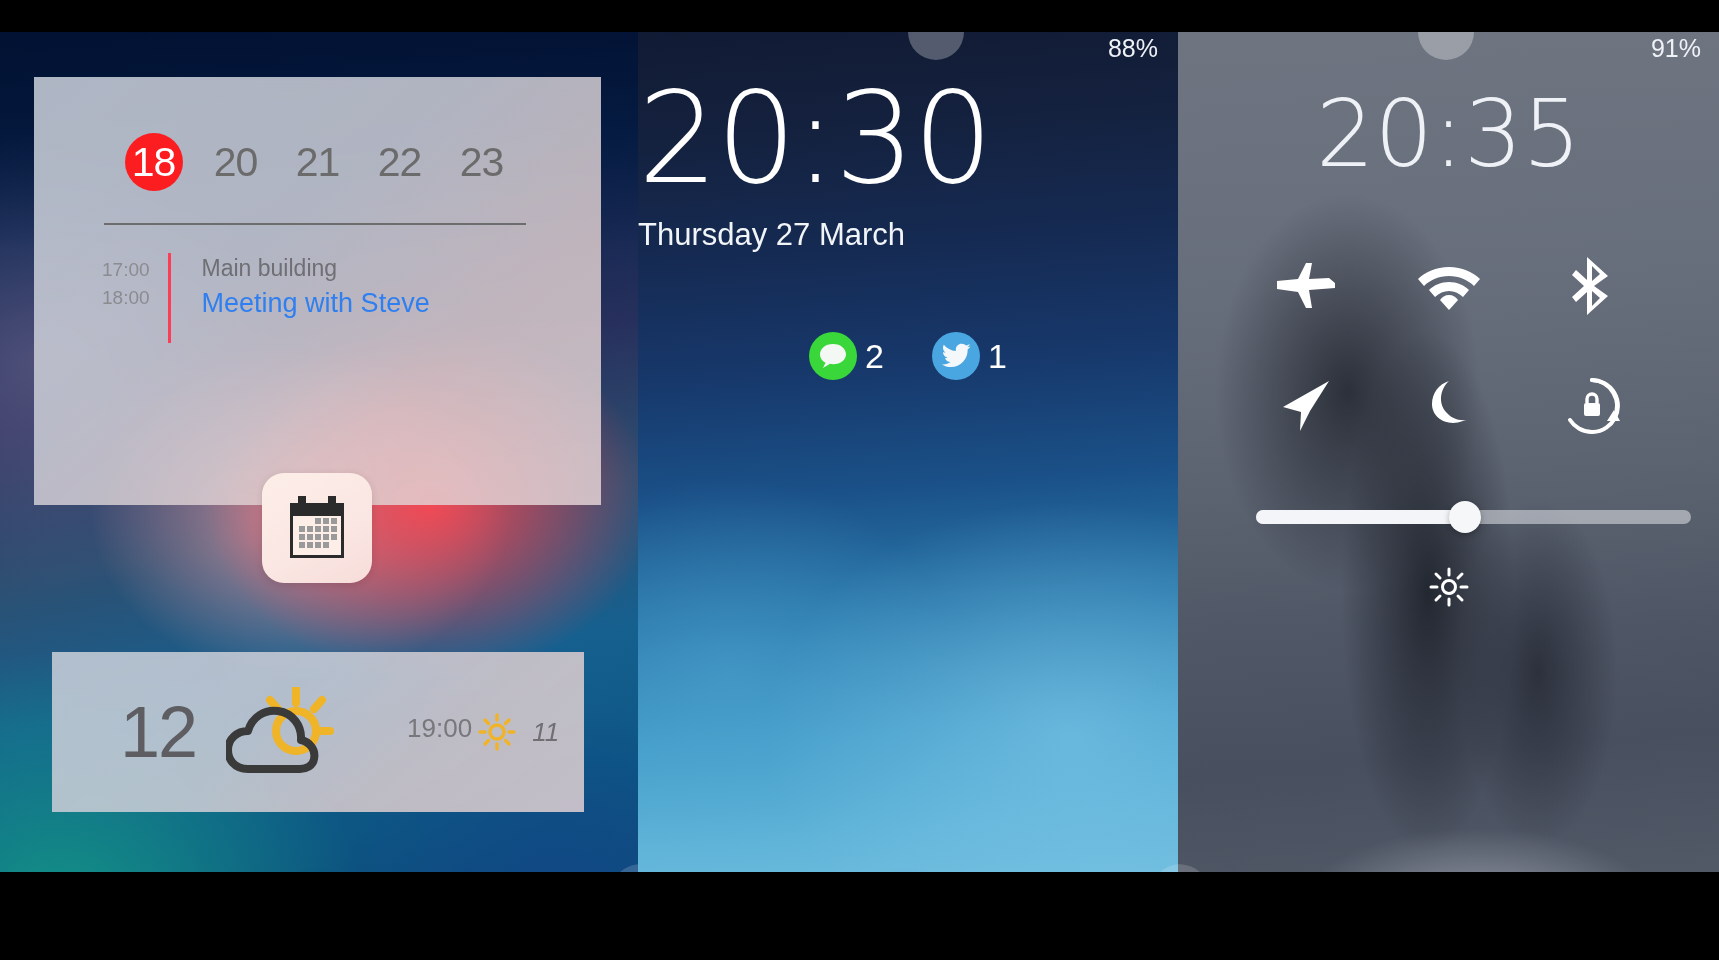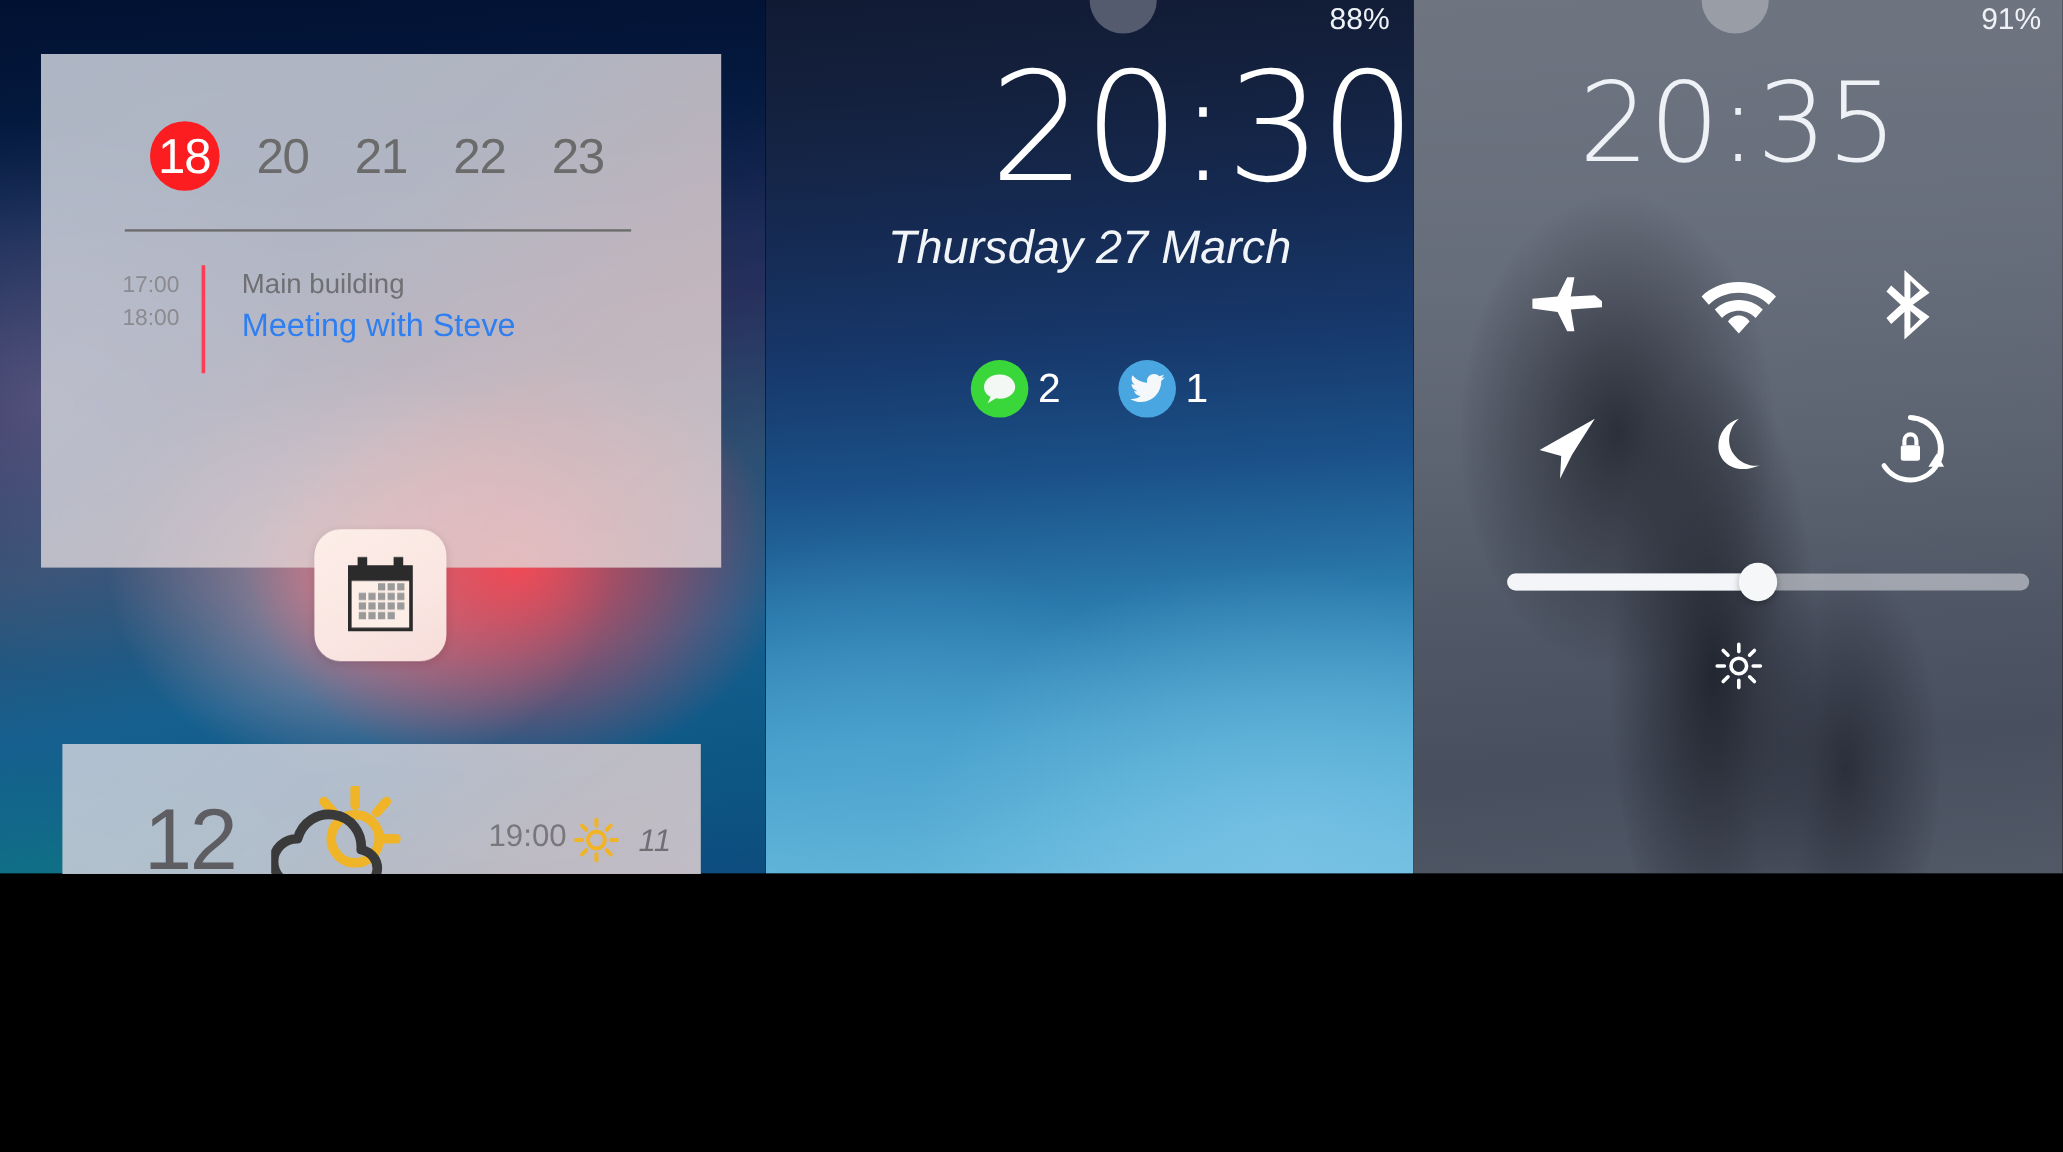--- a/index.html
+++ b/index.html
@@ -2,21 +2,21 @@
 <html><head>
 <meta charset="utf-8">
 <style>
   * { margin:0; padding:0; box-sizing:border-box; }
   html,body { width:1719px; height:960px; overflow:hidden; background:#000; }
   body { font-family:"Liberation Sans", sans-serif; }
 
   #stage { position:relative; width:1719px; height:960px; display:flex; }
 
   
-  .panel { position:relative; overflow:hidden; height:728px; }
+  .panel { position:relative; overflow:hidden; height:840px;margin-top:32px; }
   #panel1 { width:638px; }
   #panel1 .bg {
     position:absolute; inset:0;
     background:
       radial-gradient(ellipse 330px 260px at 430px 470px, rgba(255,70,80,.92) 0%, rgba(255,70,80,0) 68%),
       radial-gradient(ellipse 300px 240px at 300px 480px, rgba(255,170,175,.72) 0%, rgba(255,170,175,0) 70%),
       radial-gradient(ellipse 420px 360px at 60px 880px, rgba(20,150,135,.95) 0%, rgba(20,150,135,0) 72%),
       radial-gradient(ellipse 300px 300px at 560px 890px, rgba(18,70,135,.9) 0%, rgba(18,70,135,0) 75%),
       radial-gradient(ellipse 330px 320px at 40px 330px, rgba(120,110,150,.55) 0%, rgba(120,110,150,0) 72%),
       linear-gradient(170deg,#021a3e 0%, #07224c 22%, #27305c 42%, #2d4f72 58%, #16608f 74%, #0d5785 88%, #0c4e7c 100%);
@@ -85,27 +85,27 @@
   #panel2 .bg {
     position:absolute; inset:0;
     background:
       radial-gradient(ellipse 420px 320px at 430px 700px, rgba(130,200,235,.55) 0%, rgba(130,200,235,0) 72%),
       radial-gradient(ellipse 300px 260px at 90px 640px, rgba(80,165,210,.45) 0%, rgba(80,165,210,0) 75%),
       linear-gradient(176deg,#111a33 0%, #14213e 12%, #152a52 26%, #17386b 40%, #1a5188 54%, #2a79ab 68%, #46a0ca 82%, #5fb4d8 93%, #6dbcdd 100%);
   }
 
   #p2-battery { position:absolute; right:20px; top:2px; font-size:25px; color:#eef2f6; font-weight:300; }
   #p2-clock {
-    position:absolute; left:0; right:0; top:38px; text-align:right;
+    position:absolute; left:0; right:0; top:38px; text-align:left;
     font-size:126px; color:#fff; font-weight:100; letter-spacing:-2px;
     font-family:"DejaVu Sans", sans-serif; line-height:1.1;
   }
   #p2-date {
-    position:absolute; left:0; right:0; top:185px; text-align:center;
-    font-size:39px; color:#f2f5f8; font-weight:400;font-style:italic;
+    position:absolute; left:0; right:0; top:185px; 
+    font-size:31px; color:#f2f5f8; font-weight:400;
   }
   #p2-notifs {
     position:absolute; left:0; right:0; top:300px;
     display:flex; align-items:center; justify-content:center; gap:48px;
   }
   .notif { display:flex; align-items:center; gap:8px; }
   .notif-badge { width:48px; height:48px; border-radius:50%; display:flex; align-items:center; justify-content:center; }
   .notif-count { font-size:34px; color:#fff; font-weight:400; }
 
   

